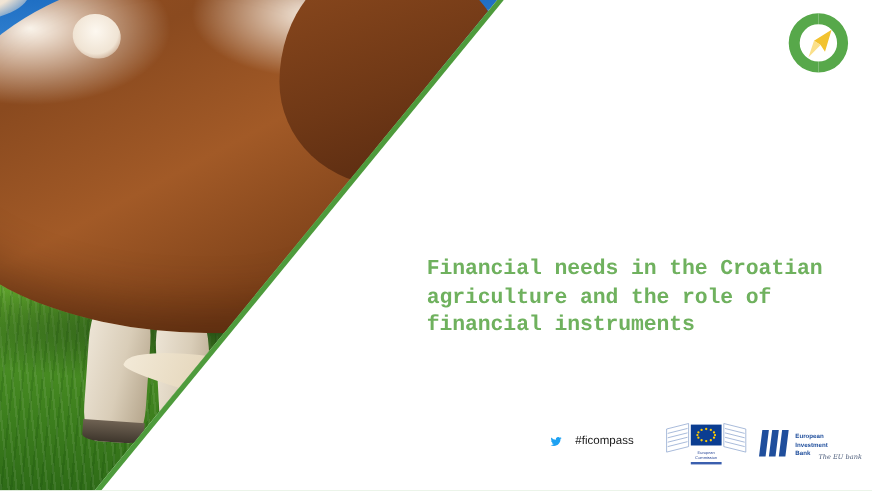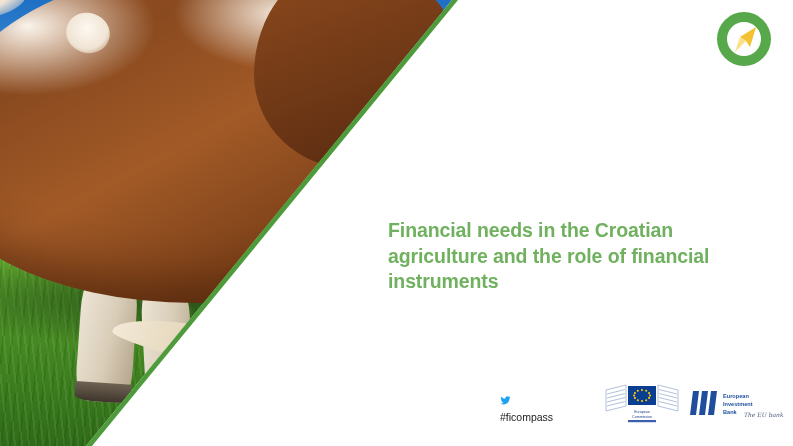--- a/index.html
+++ b/index.html
@@ -167,43 +167,43 @@
     pointer-events:none;
     clip-path: polygon(452px 0, 458px 0, 92px 446px, 86px 446px);
     -webkit-clip-path: polygon(452px 0, 458px 0, 92px 446px, 86px 446px);
     background: #4e9b3c;
   }
 
   
   #fi-logo { position:absolute; right:18px; top:8px; width:62px; height:62px; }
 
   
-  #text-block { position:absolute; left:388px; top:218px; width:370px; }
+  #text-block { position:absolute; left:388px; top:232px; width:370px;font-family:Liberation Mono, monospace; }
   #slide-title {
     margin:0;
     font-size: 19.5px;
     font-weight: bold;
     line-height: 1.32;
     color: #6fb15e;
     letter-spacing: -.1px;
   }
   #slide-subtitle {
     margin: 10px 0 0 0;
     font-size: 14.6px;
     line-height: 1.42;
     color: #1c1c1c;
   }
   #subtitle-name { font-weight: bold; }
 
   
   #footer { position:absolute; left:388px; top:382px; width:392px; height:48px; }
   #twitter-tag {
     position:absolute; left:112px; top:13px;
-    display:flex; align-items:flex-start; gap:5px;
-    font-size:10.5px; color:#1b1b1b;flex-direction:column;
+    display:flex; align-items:flex-end; gap:12px;
+    font-size:10.5px; color:#1b1b1b;
   }
   #ec-logo  { position:absolute; left:216px; top:0px;  width:76px; height:46px; }
   #eib-logo { position:absolute; left:300px; top:3px;  width:96px; height:40px; }
   .eib-text { font-size:5.6px; font-weight:bold; color:#1f4e9c; line-height:1.5; }
   .eib-tag  { font-size:6px; color:#4a5a78; font-style:italic;
               font-family:"DejaVu Serif", serif; }
   .ec-text  { font-size:3.6px; color:#1f3f93; line-height:1.45; text-align:center; }
 </style>
 </head>
 <body>

